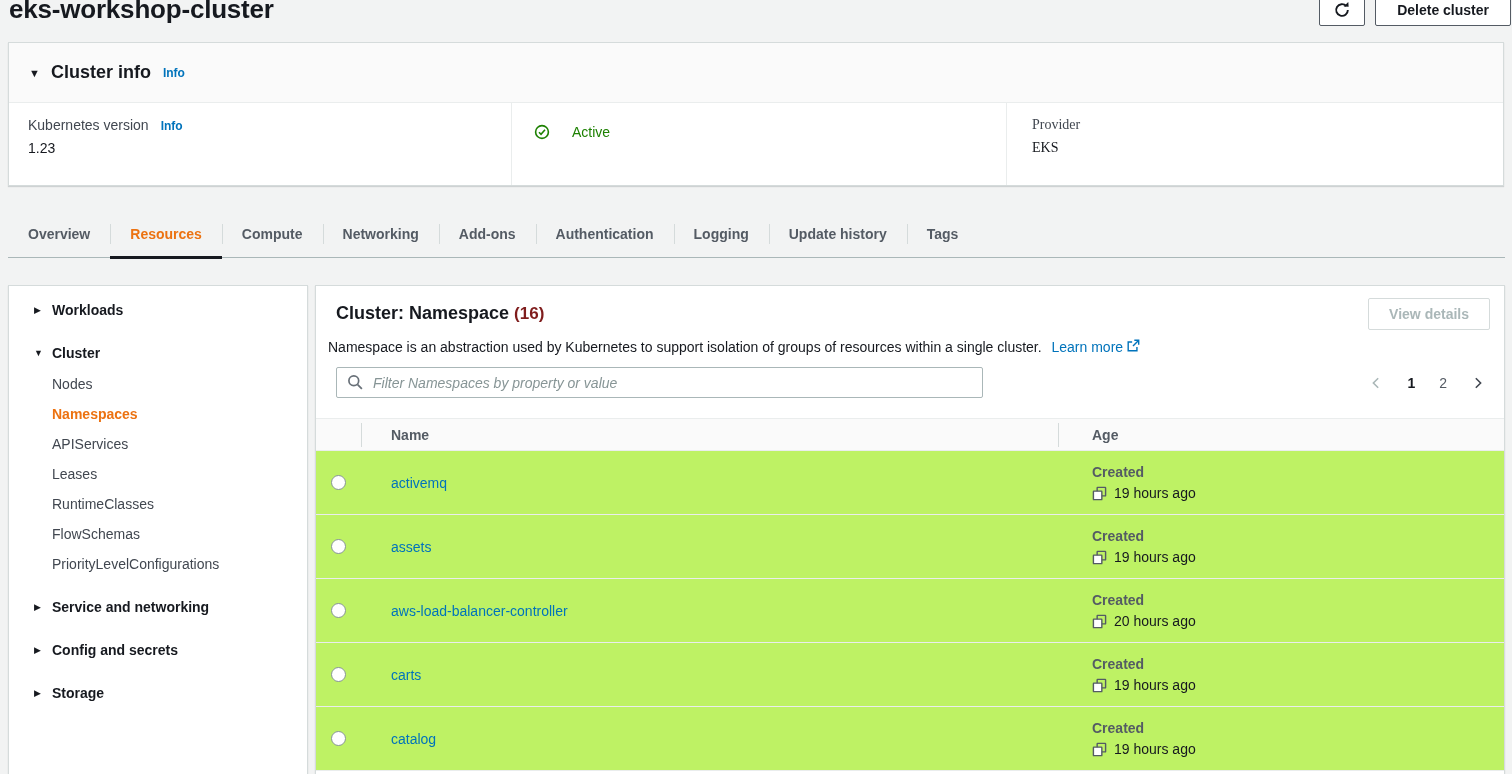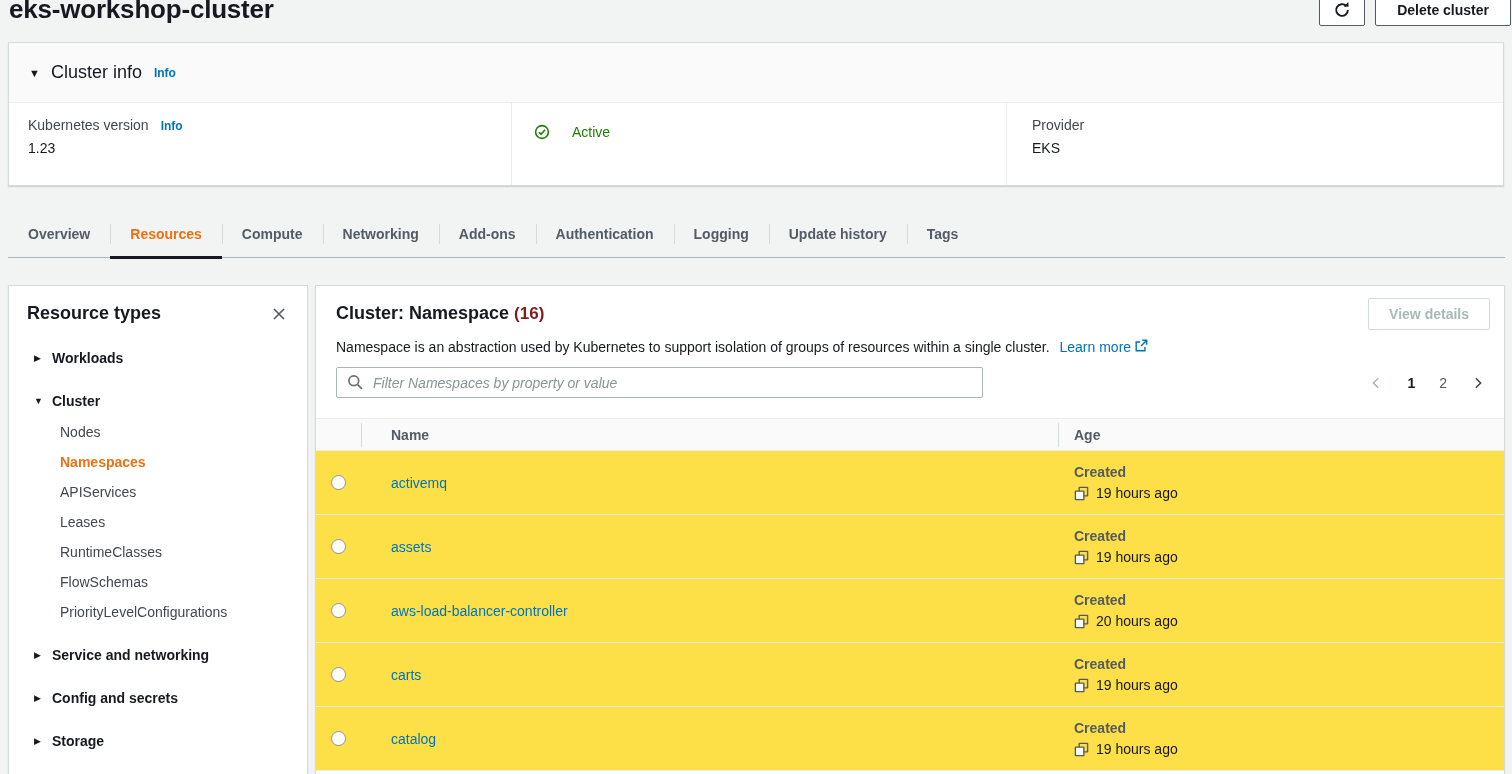--- a/index.html
+++ b/index.html
@@ -17,27 +17,27 @@
   .header-actions { position:absolute; top:-7px; right:1px; display:flex; gap:10px; }
   .btn { background:#fff; border:1px solid #545b64; border-radius:2px; font-weight:700; font-size:14px; color:#16191f; height:33px; display:flex; align-items:center; justify-content:center; cursor:pointer; }
   .btn-icon { width:46px; }
   .btn-delete { padding:0 21px; }
   .btn-disabled { border-color:#d5dbdb; color:#aab7b8; }
 
   
   .info-card { position:absolute; left:8px; right:8px; top:42px; height:144px; }
   .info-head { height:60px; background:#fafafa; border-bottom:1px solid #eaeded; display:flex; align-items:center; padding-left:20px; }
   .caret { font-size:11px; color:#16191f; margin-right:11px; }
-  .info-head h2 { font-size:18px; font-weight:400; }
+  .info-head h2 { font-size:18px; font-weight:700; }
   .info-link { color:#0073bb; font-size:12px; font-weight:700; margin-left:12px; text-decoration:none; cursor:pointer; }
   .info-body { display:flex; height:82px; }
   .info-col { padding-top:14px; }
   .info-col.c1 { width:502px; padding-left:19px; }
   .info-col.c2 { width:495px; padding-left:22px; border-left:1px solid #eaeded; }
-  .info-col.c3 { flex:1; padding-left:25px; border-left:1px solid #eaeded; }
+  .info-col.c3 { flex:1; padding-left:25px; border-left:1px solid #eaeded;font-family:Liberation Serif, serif; }
   .f-label { color:#414750; display:flex; align-items:baseline; }
   .f-value { margin-top:7px; color:#16191f; }
   .status-active { color:#1d8102; display:flex; align-items:center; gap:22px; font-weight:400; }
 
   
   .tabs { position:absolute; left:8px; right:7px; top:211px; height:47px; display:flex; border-bottom:1px solid #aab7b8; }
   .tab { position:relative; padding:0 20px; display:flex; align-items:center; font-weight:700; color:#545b64; cursor:pointer; }
   .tab + .tab::before { content:""; position:absolute; left:0; top:13px; height:20px; width:1px; background:#d5dbdb; }
   .tab.active { color:#ec7211; }
   .tab.active::after { content:""; position:absolute; left:0; right:0; bottom:-2px; height:3px; background:#16191f; }
@@ -45,53 +45,53 @@
   
   .sidebar { position:absolute; left:8px; top:285px; width:300px; bottom:-10px; }
   .side-head { display:flex; align-items:center; justify-content:space-between; padding:17px 18px 10px 18px; }
   .side-head h2 { font-size:18px; font-weight:700; }
   .close-btn { width:20px; height:20px; display:flex; align-items:center; justify-content:center; cursor:pointer; }
   .tree { padding:14px 0 0 25px; }
   .tree-section + .tree-section { margin-top:23px; }
   .sec-head { display:flex; align-items:center; gap:8px; font-weight:700; height:20px; cursor:pointer; }
   .sec-head .caret { font-size:9px; margin-right:0; width:10px; }
   .sec-items { display:flex; flex-direction:column; gap:10px; margin:11px 0 0 18px; }
-  .tree-item { height:20px; line-height:20px; color:#414750; cursor:pointer;margin-left:8px; }
+  .tree-item { height:20px; line-height:20px; color:#414750; cursor:pointer; }
   .tree-item.selected { color:#ec7211; font-weight:700; }
 
   
   .main { position:absolute; left:315px; width:1190px; top:285px; bottom:-10px; }
   .main-head { display:flex; justify-content:space-between; align-items:flex-start; padding:12px 14px 0 20px; }
   .main-title { padding-top:5px; font-size:18px; }
   .main-title b { font-weight:700; }
   .count { color:#7f1d1d; font-weight:700; font-size:17px; margin-left:5px; }
   .view-details { padding:0 20px; height:32px;text-align:center; }
-  .desc-row { padding:0 20px; margin-top:9px; color:#16191f; }
+  .desc-row { padding:0 12px; margin-top:9px; color:#16191f; }
   .link { color:#0073bb; text-decoration:none; cursor:pointer; }
   .learn-more { margin-left:6px; white-space:nowrap; }
   .ext-icon { margin-left:3px; vertical-align:-1px; }
 
   .filter-row { display:flex; align-items:center; padding:0 15px 0 20px; margin-top:11px; }
   .filter-box { position:relative; width:647px;border-radius:13px; }
   .filter-box input { width:100%; height:31px; border:1px solid #aab7b8; border-radius:2px; padding:0 10px 0 36px; font-size:14px; font-family:inherit; color:#16191f; outline:none; background:#fff; }
   .filter-box input::placeholder { font-style:italic; color:#879596; }
   .search-icon { position:absolute; left:11px; top:7px; }
   .pagination { margin-left:auto; display:flex; align-items:center; gap:16px; }
   .pg-btn { background:none; border:none; cursor:pointer; font-family:inherit; font-size:14px; color:#545b64; padding:2px 4px; }
   .pg-num.current { color:#16191f; font-weight:700; }
   .pg-arrow { display:flex; align-items:center; }
 
   
   .table { margin-top:20px; }
   .t-head { height:33px; background:#fafafa; border-top:1px solid #eaeded; border-bottom:1px solid #eaeded; display:flex; align-items:center; font-weight:700; color:#545b64; }
   .col-sel { width:45px; flex:0 0 45px; display:flex; justify-content:center; }
   .col-name { flex:0 0 697px; padding-left:30px; position:relative; }
-  .col-age { flex:1; padding-left:16px; position:relative; }
+  .col-age { flex:1; padding-left:34px; position:relative; }
   .t-head .col-name::before, .t-head .col-age::before { content:""; position:absolute; left:0; top:-4px; height:24px; width:1px; background:#d5dbdb; }
-  .t-row { height:64px; display:flex; align-items:center; border-bottom:1px solid #eaeded; background:#fde047; }
+  .t-row { height:64px; display:flex; align-items:center; border-bottom:1px solid #eaeded; background:#bef264; }
   .radio { width:15px; height:15px; border:1px solid #879596; border-radius:50%; background:#fff; cursor:pointer; }
   .age-cell { display:flex; flex-direction:column; gap:5px; }
   .age-created { color:#545b64;font-weight:bold; }
   .age-time { display:flex; align-items:center; gap:7px; color:#16191f; }
   svg { display:block; }
 </style>
 </head>
 <body>
 
 <h1 class="page-title">eks-workshop-cluster</h1>
@@ -147,28 +147,20 @@
   <div class="tab">Compute</div>
   <div class="tab">Networking</div>
   <div class="tab">Add-ons</div>
   <div class="tab">Authentication</div>
   <div class="tab">Logging</div>
   <div class="tab">Update history</div>
   <div class="tab">Tags</div>
 </nav>
 
 <aside class="card sidebar">
-  <div class="side-head">
-    <h2>Resource types</h2>
-    <span class="close-btn">
-      <svg width="16" height="16" viewBox="0 0 16 16">
-        <path d="M3 3l10 10M13 3L3 13" stroke="#545b64" stroke-width="1.6"></path>
-      </svg>
-    </span>
-  </div>
   <div class="tree">
     <div class="tree-section">
       <div class="sec-head">
         <span class="caret">▶</span>
         <span>Workloads</span>
       </div>
     </div>
     <div class="tree-section">
       <div class="sec-head">
         <span class="caret">▼</span>

